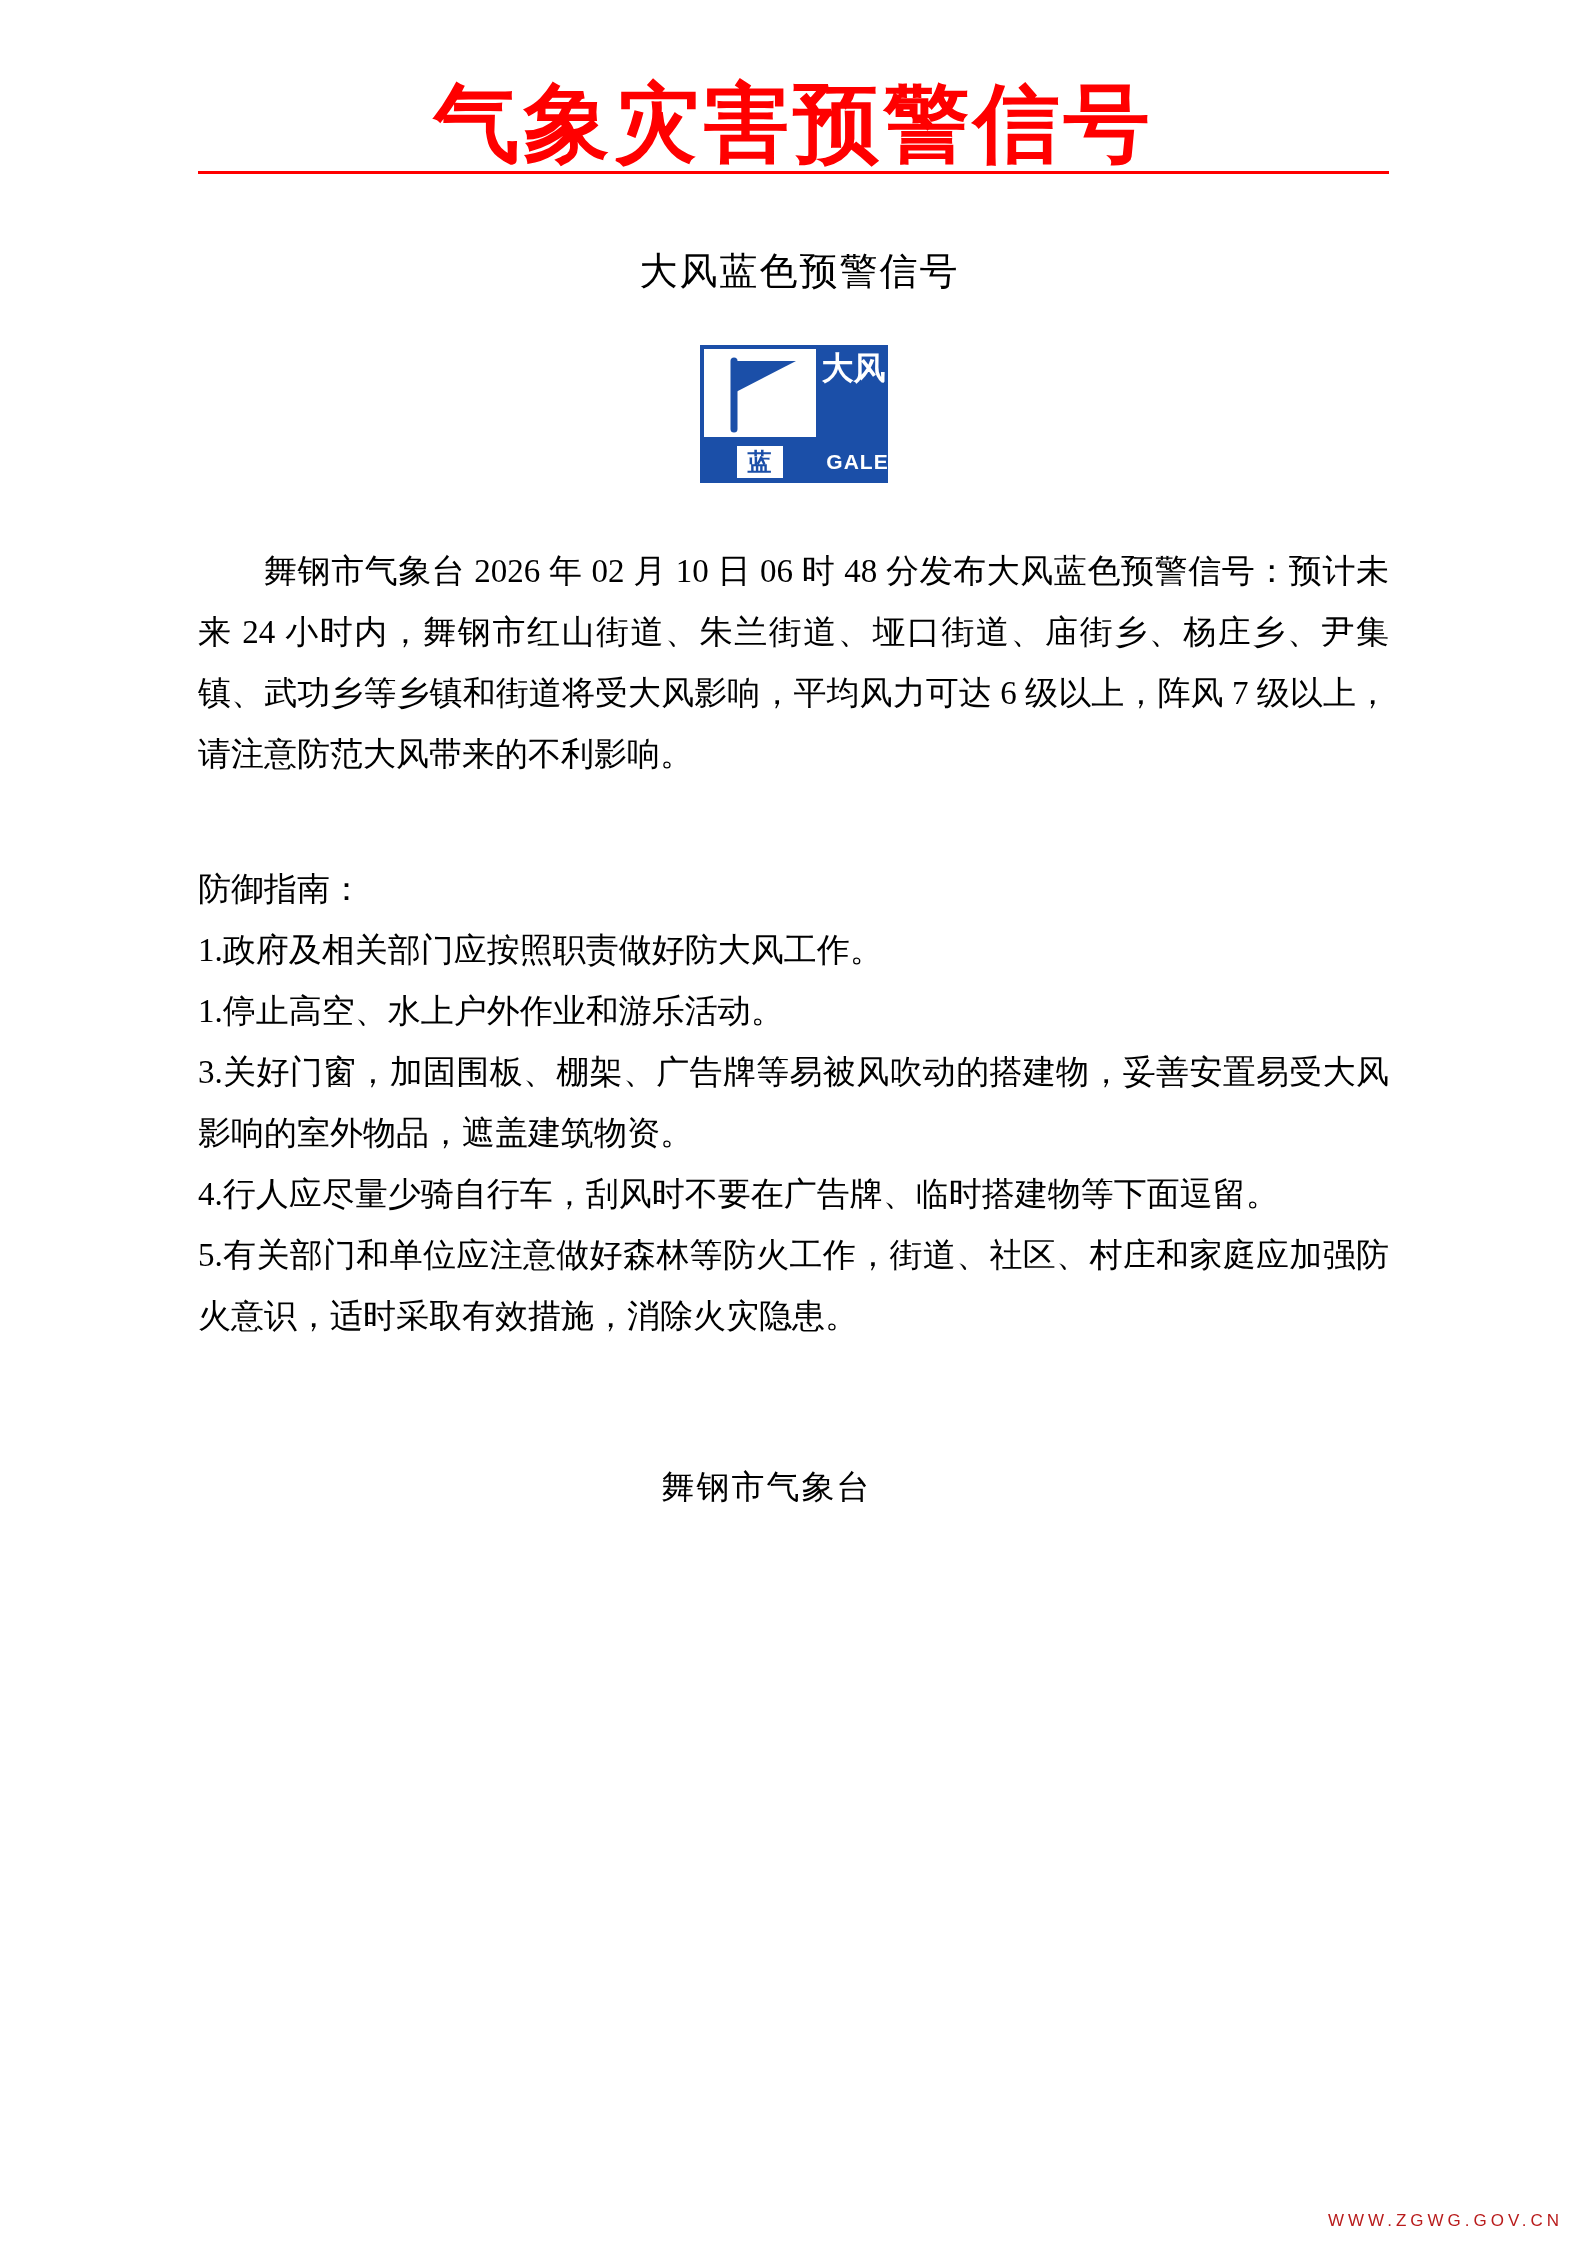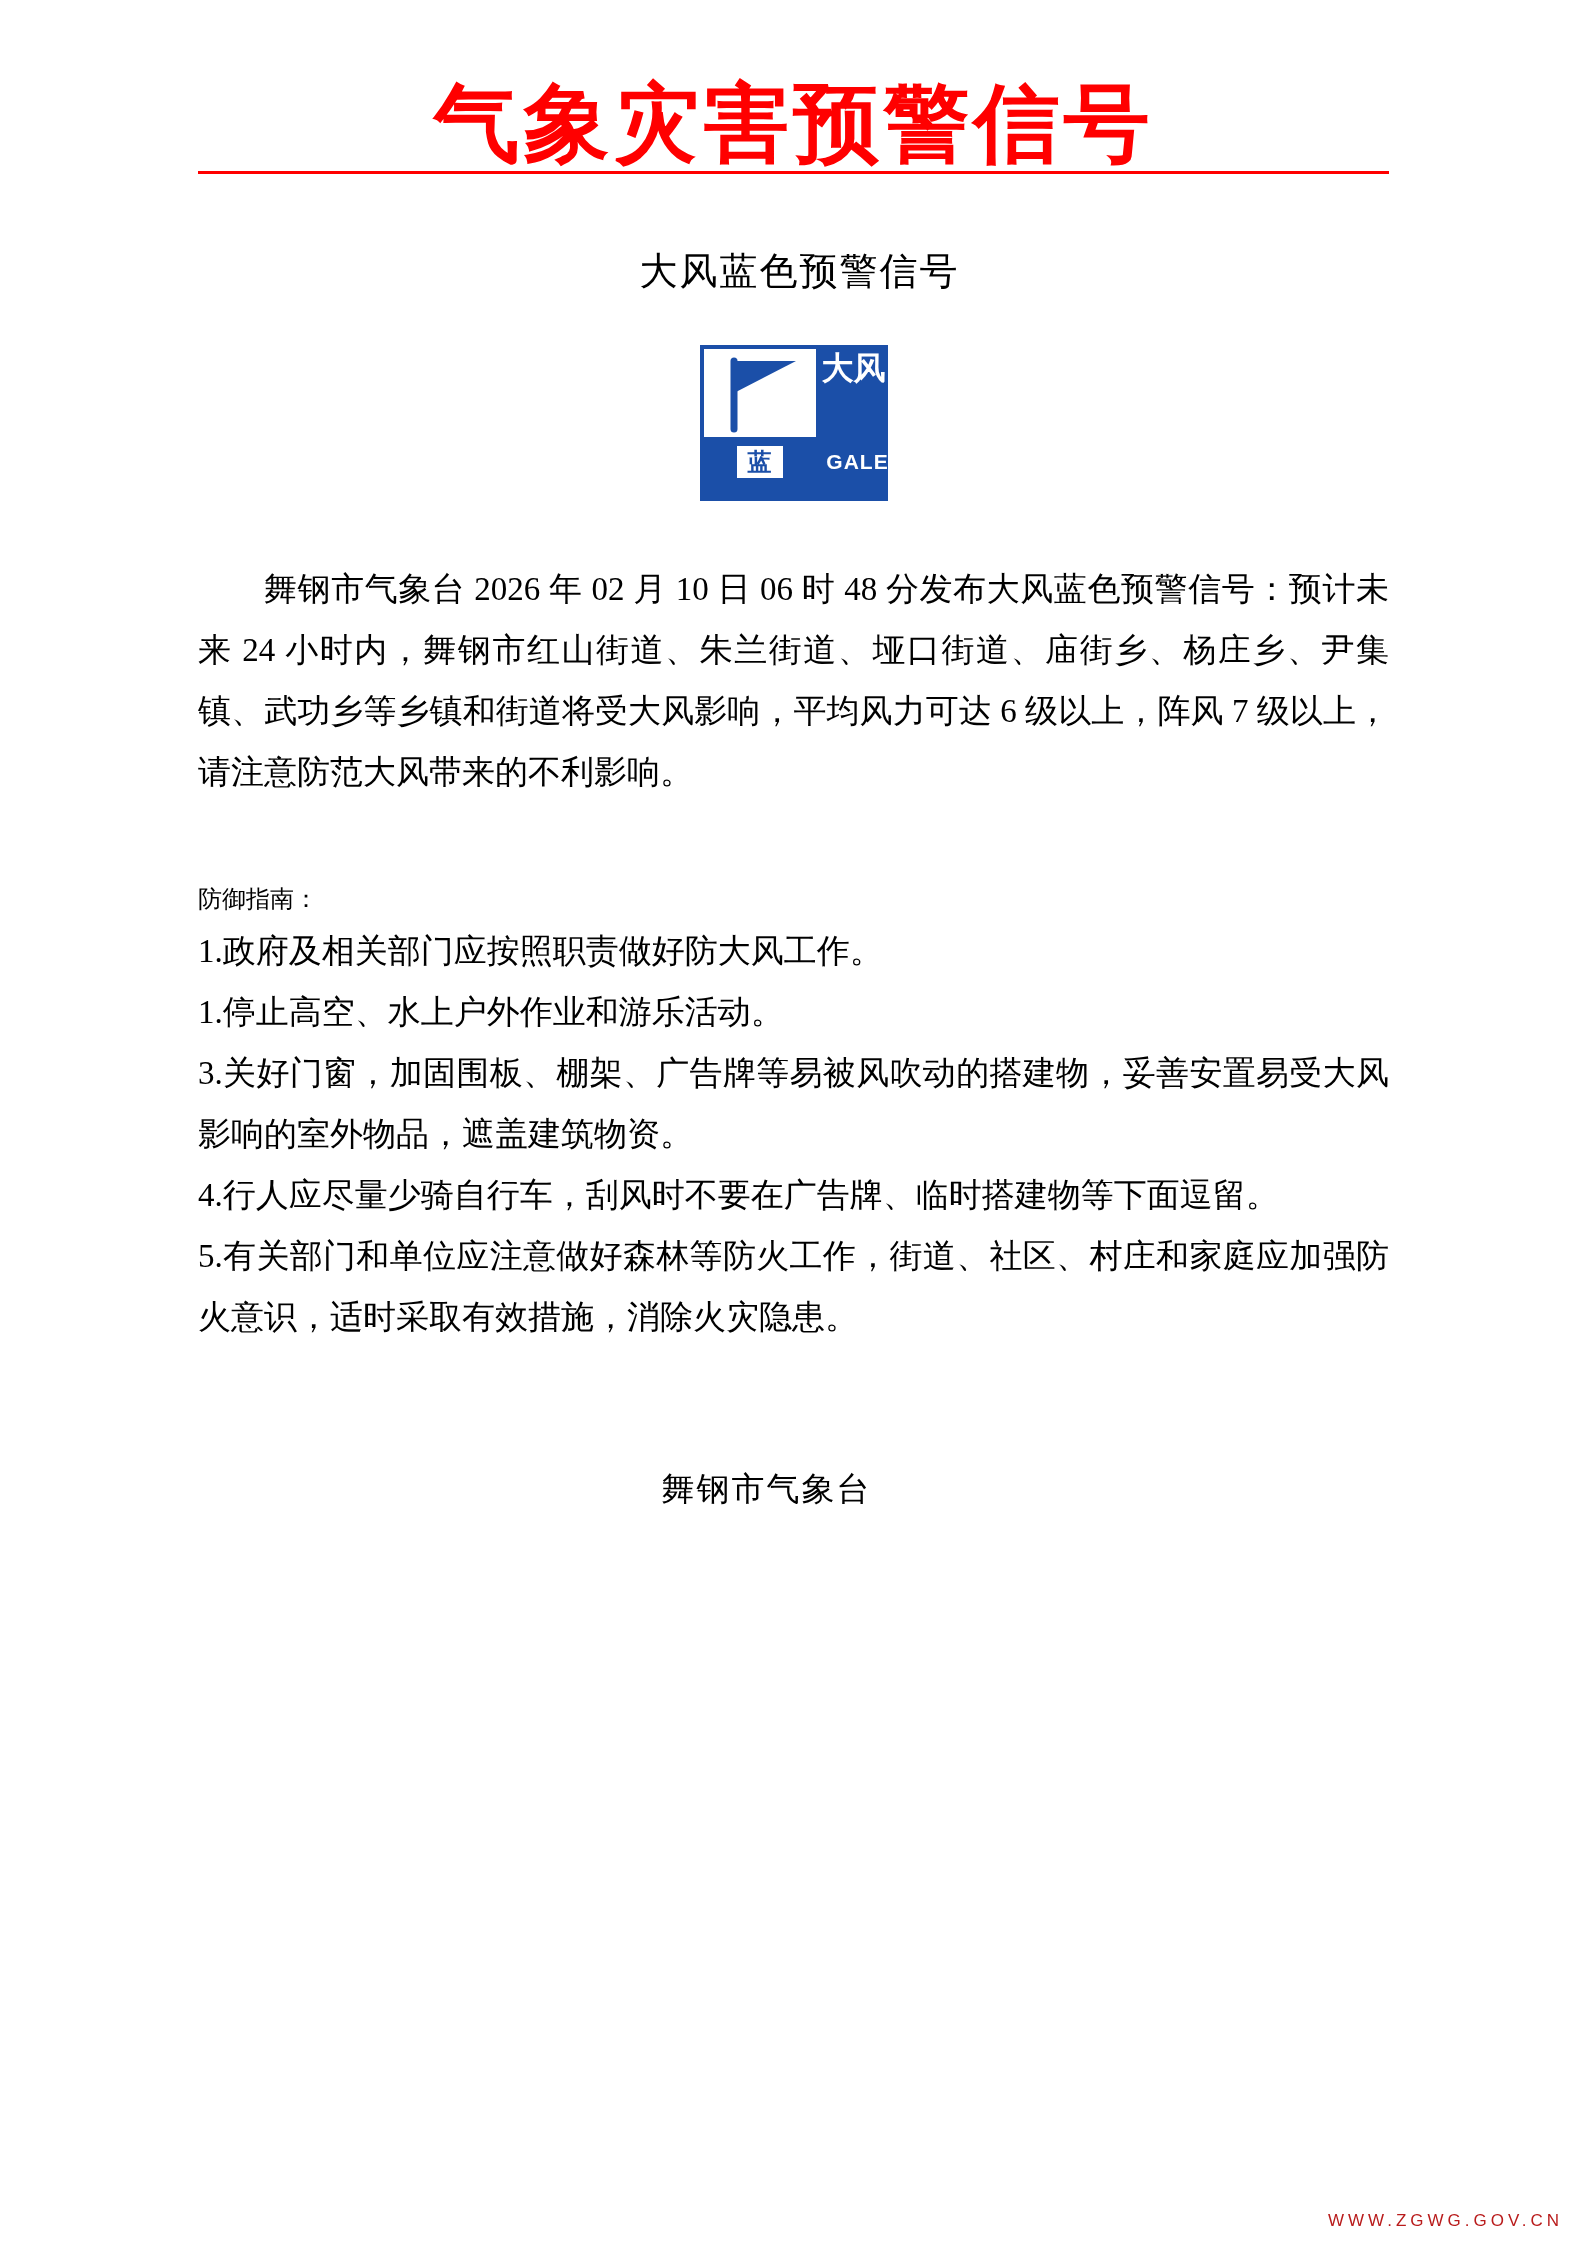--- a/index.html
+++ b/index.html
@@ -58,21 +58,21 @@
     padding-left: 12px;
   }
   
   .icon-wrap {
     display: flex;
     justify-content: center;
     margin-top: 48px;
   }
   .gale-icon {
     width: 188px;
-    height: 156px;
+    height: 138px;
     background: #1b4fa8;
     display: grid;
     grid-template-columns: 118px 70px;
     grid-template-rows: 94px 44px;
     box-sizing: border-box;
     border: 1px solid #1b4fa8;
   }
   .gale-flag {
     background: #ffffff;
     position: relative;
@@ -124,21 +124,21 @@
     text-align: justify;
   }
   .body-block p {
     margin: 0;
   }
   .indent {
     text-indent: 66px;
   }
   .guide-head {
     margin: 74px 198px 0 198px;
-    font-size: 24px;
+    font-size: 33px;
     line-height: 1.85;
     font-family: Liberation Serif, serif;
   }
   .guide-list {
     margin: 0 198px 0 198px;
     font-size: 33px;
     line-height: 1.85;
     text-align: justify;
   }
   .guide-list p { margin: 0; }

